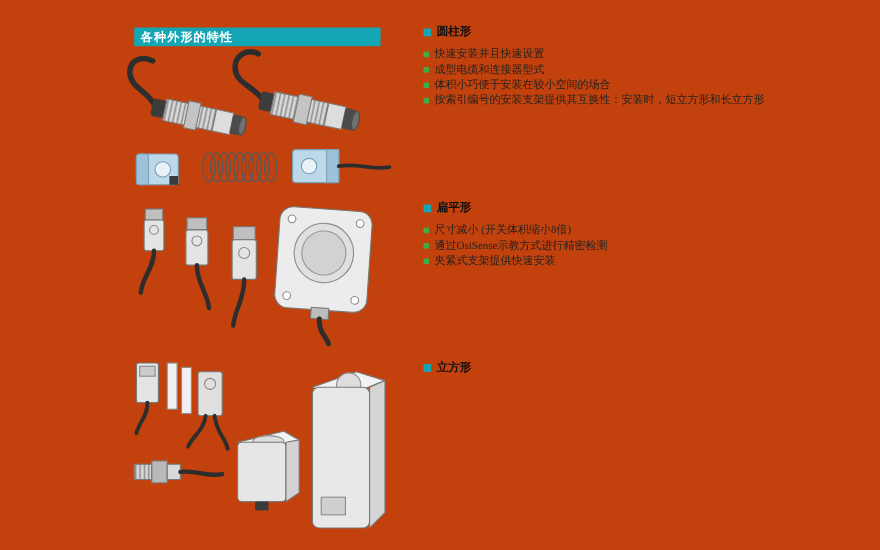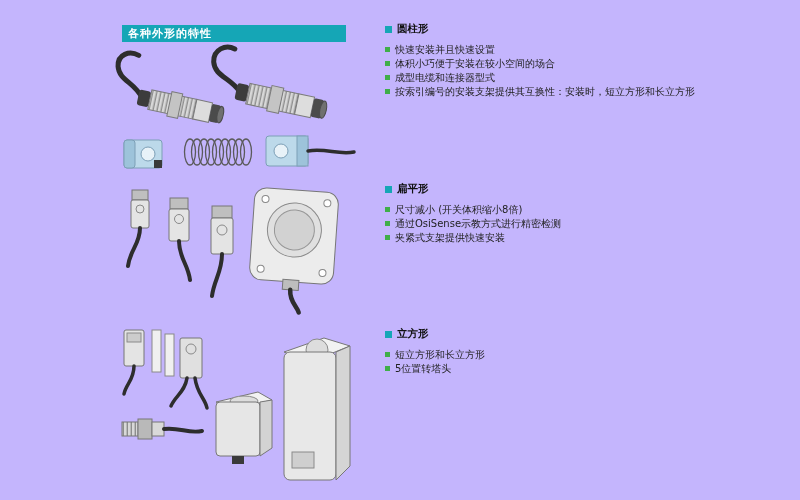--- a/index.html
+++ b/index.html
@@ -4,32 +4,32 @@
 <style>
   * { margin:0; padding:0; box-sizing:border-box; }
   html,body { width:800px; height:500px; }
   body {
     background:#ffffff;
     font-family:"DejaVu Sans","Liberation Sans",sans-serif;
     position:relative;
     overflow:hidden;
     color:#1c1c1c;
   }
-  .canvas { position:absolute; left:0; top:0; width:800px; height:500px; background:#c4b5fd; }
+  .canvas { position:absolute; left:0; top:0; width:800px; height:500px; background:#c2410c; }
 
   .title-bar {
     position:absolute; left:122px; top:25px; width:224px; height:17px;
     background:#15a6b6; color:#ffffff;
     font-size:11px; font-weight:bold; line-height:17px;
     padding-left:6px; letter-spacing:1px;
   }
 
   .illus { position:absolute; overflow:visible; }
 
-  .section { position:absolute; left:385px; width:405px; }
+  .section { position:absolute; left:385px; width:405px;font-family:Liberation Serif, serif; }
   #sec-cylindrical { top:22px; }
   #sec-flat        { top:182px; }
   #sec-cubic       { top:327px; }
 
   .sec-head {
     display:flex; align-items:center; gap:5px;
     font-size:10.5px; font-weight:bold; color:#111;
     margin-bottom:7px;
   }
   .sec-square { width:7px; height:7px; background:#15a6b6; flex:0 0 auto; }
@@ -185,25 +185,25 @@
       <span class="sec-square"></span>
       <span>圆柱形</span>
     </div>
     <ul class="bullets">
       <li class="bullet">
         <span class="b-square"></span>
         <span>快速安装并且快速设置</span>
       </li>
       <li class="bullet">
         <span class="b-square"></span>
+        <span>成型电缆和连接器型式</span>
+      </li>
+      <li class="bullet">
+        <span class="b-square"></span>
         <span>体积小巧便于安装在较小空间的场合</span>
-      </li>
-      <li class="bullet">
-        <span class="b-square"></span>
-        <span>成型电缆和连接器型式</span>
       </li>
       <li class="bullet">
         <span class="b-square"></span>
         <span>按索引编号的安装支架提供其互换性：安装时，短立方形和长立方形</span>
       </li>
     </ul>
   </div>
 
   <div class="section" id="sec-flat">
     <div class="sec-head">
@@ -224,25 +224,15 @@
         <span>夹紧式支架提供快速安装</span>
       </li>
     </ul>
   </div>
 
   <div class="section" id="sec-cubic">
     <div class="sec-head">
       <span class="sec-square"></span>
       <span>立方形</span>
     </div>
-    <ul class="bullets">
-      <li class="bullet">
-        <span class="b-square"></span>
-        <span>短立方形和长立方形</span>
-      </li>
-      <li class="bullet">
-        <span class="b-square"></span>
-        <span>5位置转塔头</span>
-      </li>
-    </ul>
   </div>
 
 </div>
 
 </body></html>

